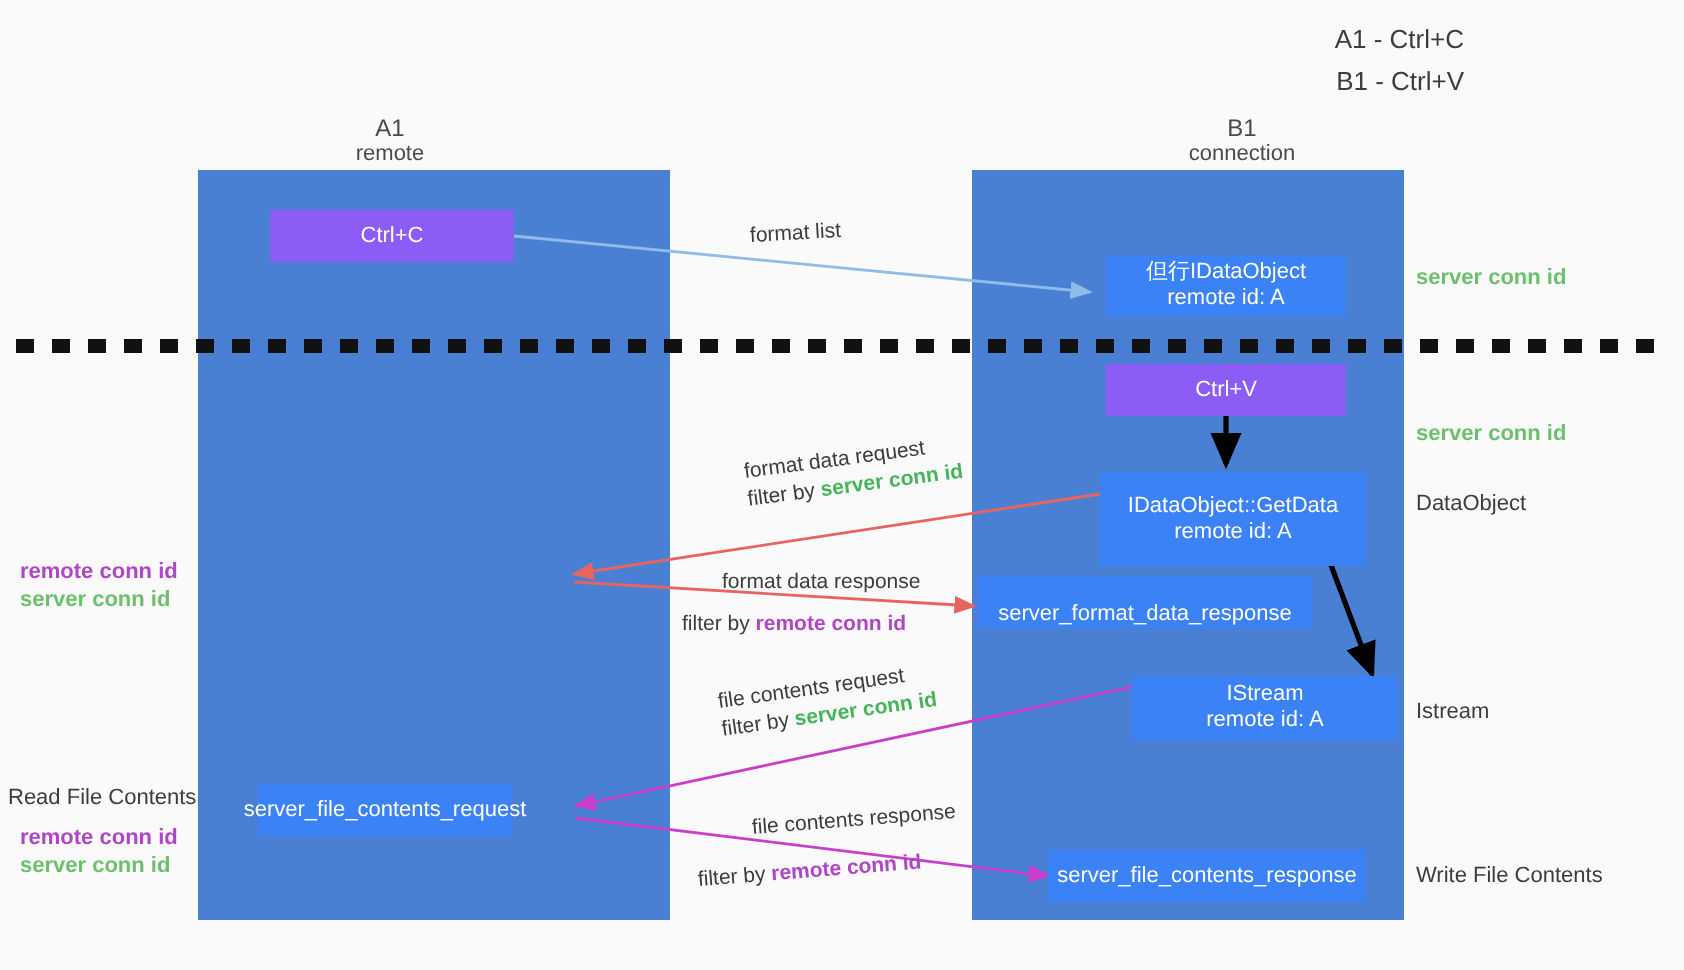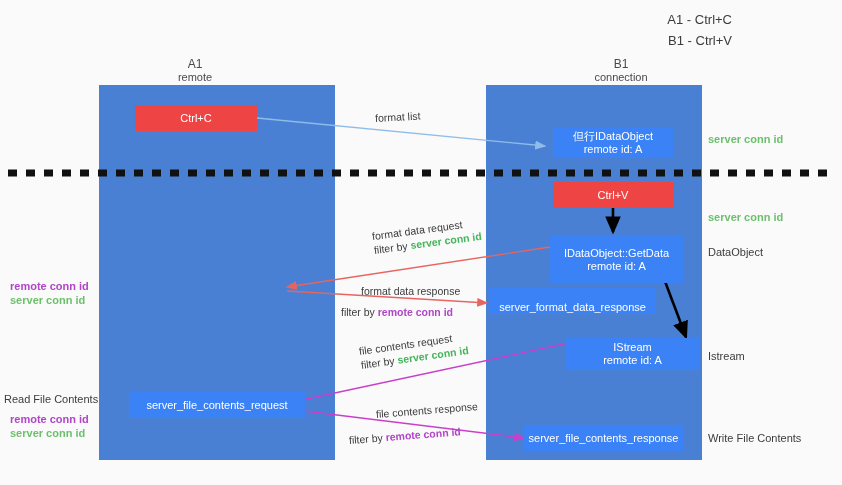--- a/index.html
+++ b/index.html
@@ -23,21 +23,21 @@
   }
   .col-head .big{display:block;font-size:12px;}
 
   .lane{position:absolute;background:#4a80d4;}
 
   .node{
     position:absolute;box-sizing:border-box;
     display:flex;flex-direction:column;align-items:center;justify-content:center;
     color:#ffffff;font-size:11px;line-height:13px;text-align:center;
   }
-  .node.green{background:#ef4444;}
+  .node.green{background:#8b5cf6;}
   .node.orange{background:#3b82f6;}
   .node .l2{font-size:11px;}
 
   .edge-label{
     position:absolute;color:#3c3c3c;font-size:10.5px;line-height:14px;
     white-space:nowrap;transform-origin:left center;
   }
   .edge-label .srv{color:#45b55c;font-weight:bold;}
   .edge-label .rem{color:#b045c8;font-weight:bold;}
 
@@ -126,21 +126,21 @@
   <div class="node orange" style="left:566px;top:338px;width:133px;height:32px;">
     <span>IStream</span>
     <span class="l2">remote id: A</span>
   </div>
 
 
   <div class="node orange" style="left:489px;top:288px;width:167px;height:26px;justify-content:flex-end;">
     <span>server_format_data_response</span>
   </div>
 
-  <div class="node orange" style="left:129px;top:392px;width:176px;height:26px;">
+  <div class="node orange" style="left:129px;top:392px;width:127px;height:26px;">
     <span>server_file_contents_request</span>
   </div>
 
   <div class="node orange" style="left:524px;top:425px;width:159px;height:26px;">
     <span>server_file_contents_response</span>
   </div>
 
   <div class="edge-label" style="left:375px;top:111px;transform:rotate(-3.2deg);">
     <span>format list</span>
   </div>

